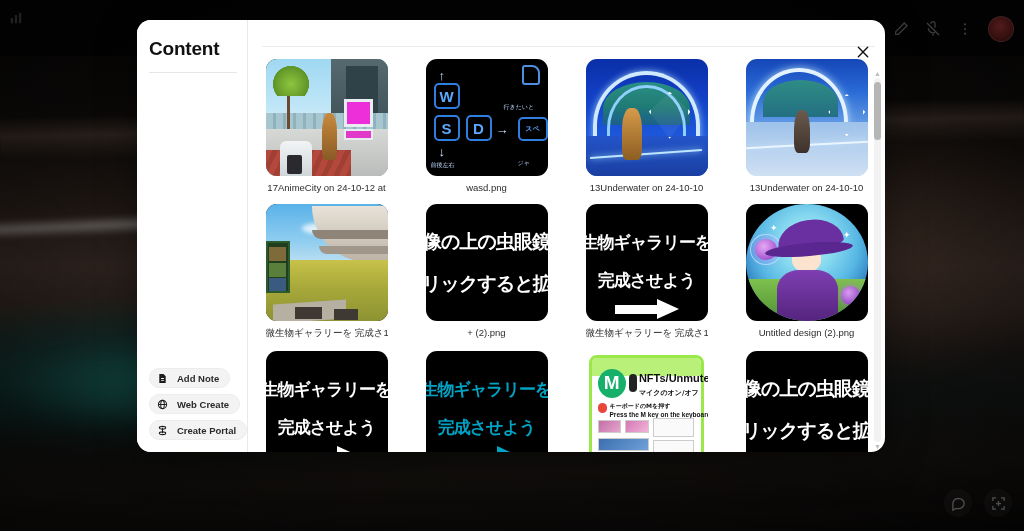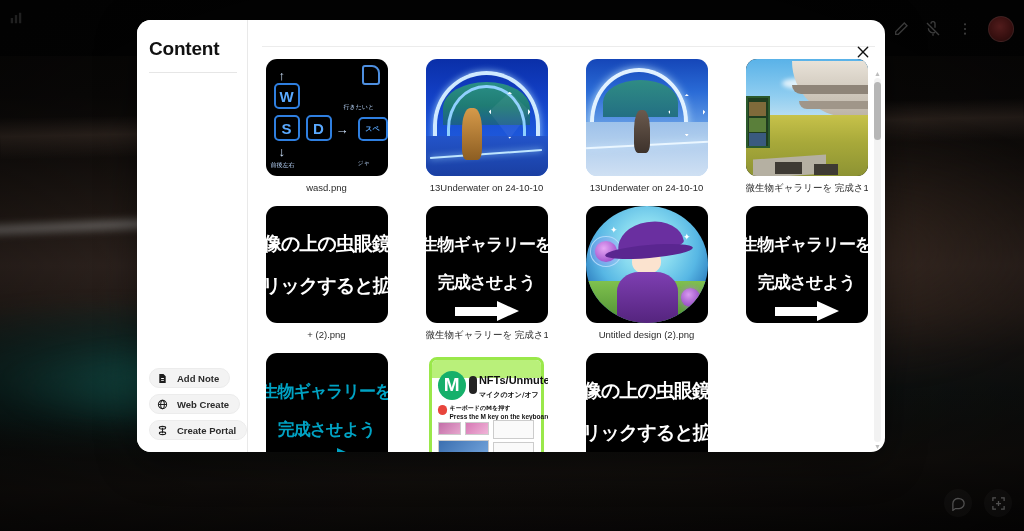--- a/index.html
+++ b/index.html
@@ -484,20 +484,40 @@
             <line x1="4" y1="4" x2="20" y2="20"></line>
             <line x1="20" y1="4" x2="4" y2="20"></line>
           </svg>
       </div>
     </div>
     <div id="grid-divider"></div>
 
     <div id="grid-scroll">
       <div id="asset-grid">
 
+        <div class="asset-card">
+          <div class="thumb t-city">
+            <div class="art">
+              <div class="sky"></div>
+                <div class="bldg"></div>
+                <div class="bldg2"></div>
+              <div class="fence"></div>
+                <div class="road"></div>
+                <div class="brick"></div>
+              <div class="trunk"></div>
+                <div class="tree-t"></div>
+              <div class="screen"></div>
+                <div class="screen2"></div>
+              <div class="cat"></div>
+                <div class="white-obj"></div>
+                <div class="dark-obj"></div>
+            </div>
+          </div>
+          <div class="caption">17AnimeCity on 24-10-12 at</div>
+        </div>
 
         <div class="asset-card">
           <div class="thumb t-wasd">
             <div class="art">
               <div class="ar" style="left:13px;top:10px;">↑</div>
               <div class="key" style="left:8px;top:24px;width:26px;height:26px;">W</div>
               <div class="key" style="left:8px;top:56px;width:26px;height:26px;">S</div>
               <div class="key" style="left:40px;top:56px;width:26px;height:26px;">D</div>
               <div class="ar" style="left:70px;top:64px;">→</div>
               <div class="ar" style="left:13px;top:86px;">↓</div>

